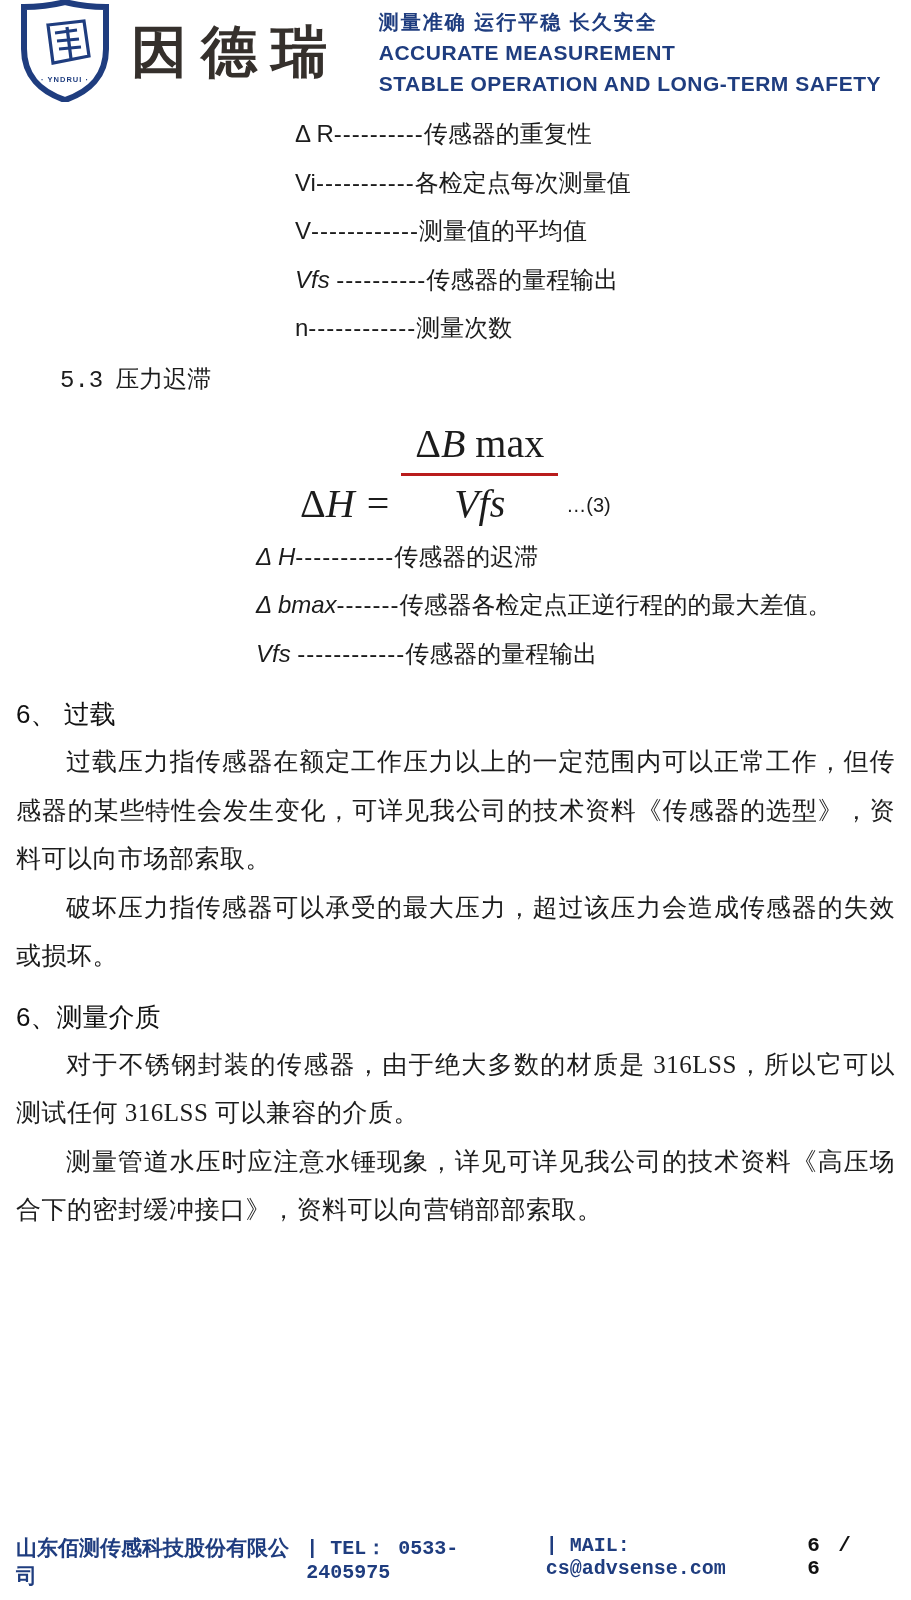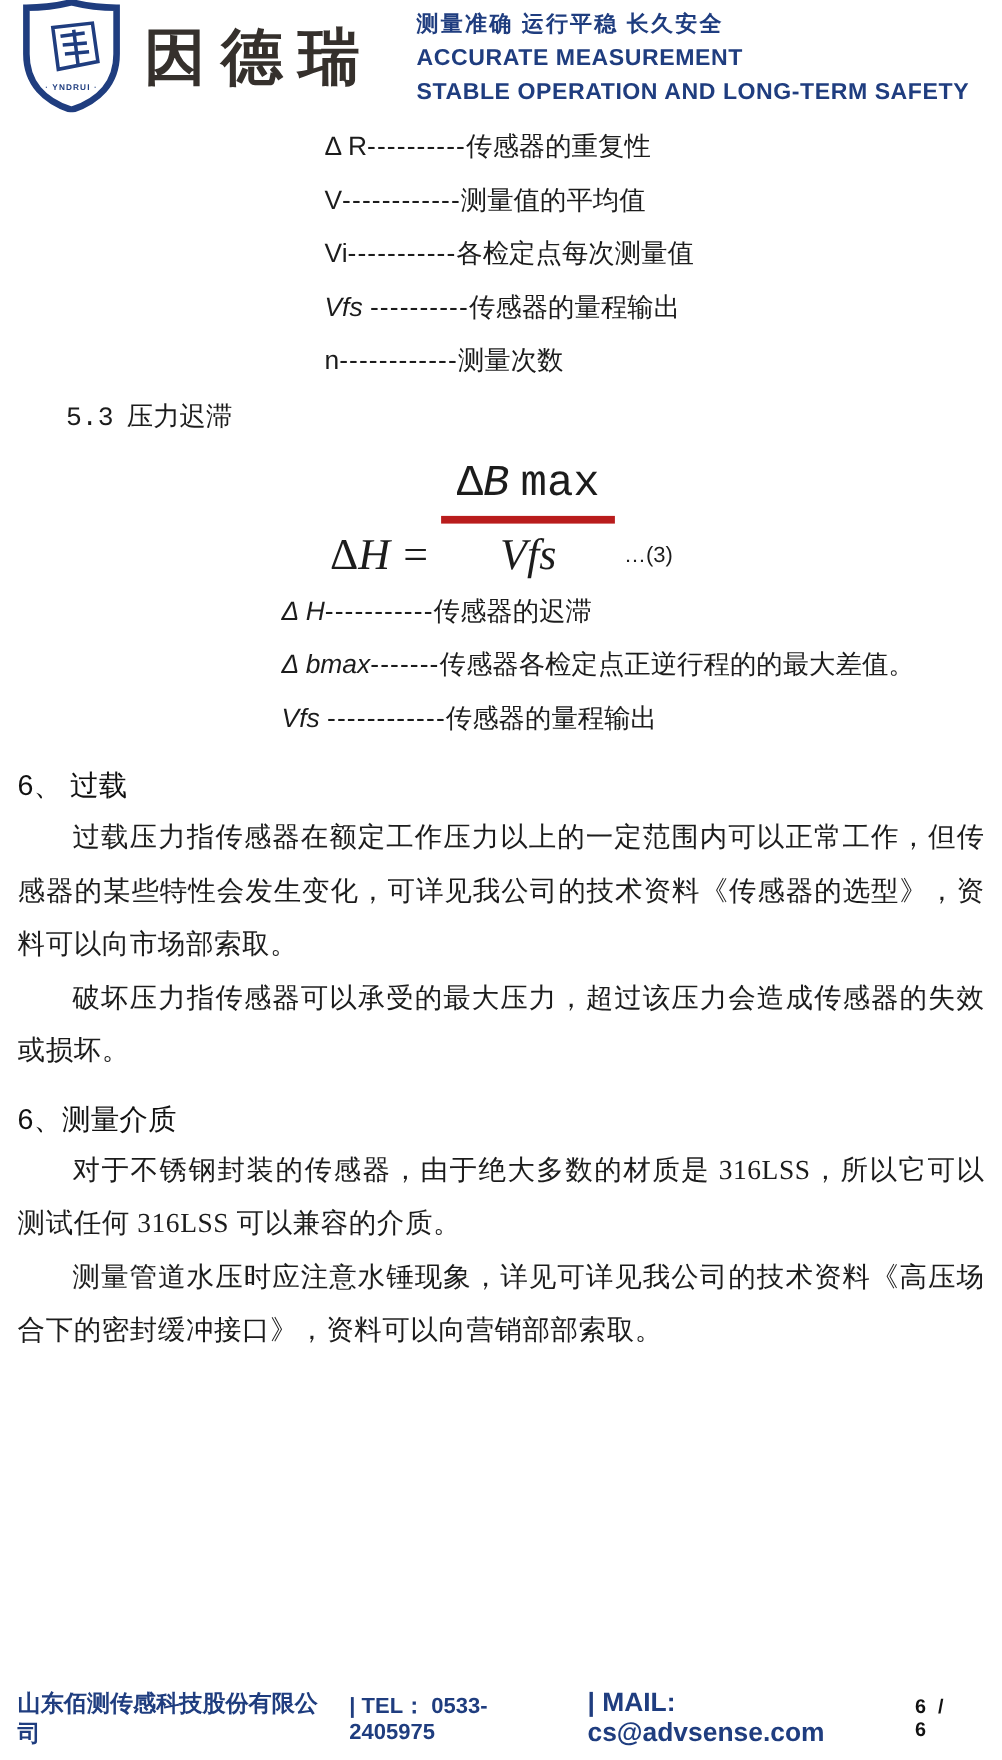--- a/index.html
+++ b/index.html
@@ -52,21 +52,21 @@
 
   
   .formula{
     margin:10px 11px 6px 300px;height:112px;
     font-size:40px;display:flex;align-items:flex-end;
   }
   .f-lhs,.f-eq{font-style:normal;}
   .f-var{font-style:italic;}
   .f-eq{margin:0 12px;}
   .frac{display:inline-block;text-align:center;vertical-align:middle;}
-  .frac .num{display:block;border-bottom:7px solid #b91c1c;padding:0 14px 6px;font-family:Liberation Mono, monospace;}
+  .frac .num{display:block;border-bottom:3px solid #b91c1c;padding:0 14px 6px;}
   .frac .den{display:block;padding-top:4px;}
   .f-word{margin-left:10px;font-style:normal;}
   .f-tag{
     font-size:20px;font-family:"Liberation Sans","DejaVu Sans",sans-serif;
     align-self:flex-end;margin:0 0 10px 8px;
   }
 
   
   .sec-title{
     font-family:"Liberation Sans","DejaVu Sans",sans-serif;
@@ -75,28 +75,28 @@
   }
   .para{
     font-size:25px;line-height:48.5px;letter-spacing:0.5px;
     text-align:justify;text-indent:2em;
     margin:0 16px;color:#1c1c1c;
   }
 
   
   .footer{
     position:absolute;left:16px;right:30px;bottom:10px;
-    display:flex;align-items:center;
-    font-family:Liberation Sans, sans-serif;
+    display:flex;align-items:flex-start;
+    font-family:Liberation Mono, monospace;
     font-weight:700;color:#1f3d7f;
   }
   .footer .company{font-size:21px;}
   .footer .tel{font-size:20px;margin-left:12px;}
-  .footer .mail{font-size:24px;margin-left:16px;}
-  .footer .pagenum{margin-left:auto;color:#111;font-size:18px;letter-spacing:3px;}
+  .footer .mail{font-size:20px;margin-left:16px;}
+  .footer .pagenum{margin-left:auto;color:#111;font-size:21px;letter-spacing:3px;}
 </style>
 </head>
 <body>
 
 <div class="page">
 
   <div class="header">
     <div class="logo-group">
       <svg class="logo-shield" viewBox="0 0 100 102" xmlns="http://www.w3.org/2000/svg">
         <path d="M9 7 C25 7 38 5 50 2 C62 5 75 7 91 7 L91 49 C91 76 74 92 50 100 C26 92 9 76 9 49 Z" fill="#ffffff" stroke="#1f3d7f" stroke-width="6"></path>
@@ -116,24 +116,24 @@
       <div class="slogan-en">ACCURATE MEASUREMENT</div>
       <div class="slogan-en">STABLE OPERATION AND LONG-TERM SAFETY</div>
     </div>
   </div>
 
   <div class="defs1">
     <div class="def-line">
       <span class="def-term">Δ R</span><span class="def-dashes">----------</span><span class="def-desc">传感器的重复性</span>
     </div>
     <div class="def-line">
-      <span class="def-term">V</span><span class="def-dashes">------------</span><span class="def-desc">测量值的平均值</span>
+      <span class="def-term">Vi</span><span class="def-dashes">-----------</span><span class="def-desc">各检定点每次测量值</span>
     </div>
     <div class="def-line">
-      <span class="def-term">Vi</span><span class="def-dashes">-----------</span><span class="def-desc">各检定点每次测量值</span>
+      <span class="def-term">V</span><span class="def-dashes">------------</span><span class="def-desc">测量值的平均值</span>
     </div>
     <div class="def-line">
       <span class="def-term it">Vfs </span><span class="def-dashes">----------</span><span class="def-desc">传感器的量程输出</span>
     </div>
     <div class="def-line">
       <span class="def-term">n</span><span class="def-dashes">------------</span><span class="def-desc">测量次数</span>
     </div>
   </div>
 
   <div class="sec53">

